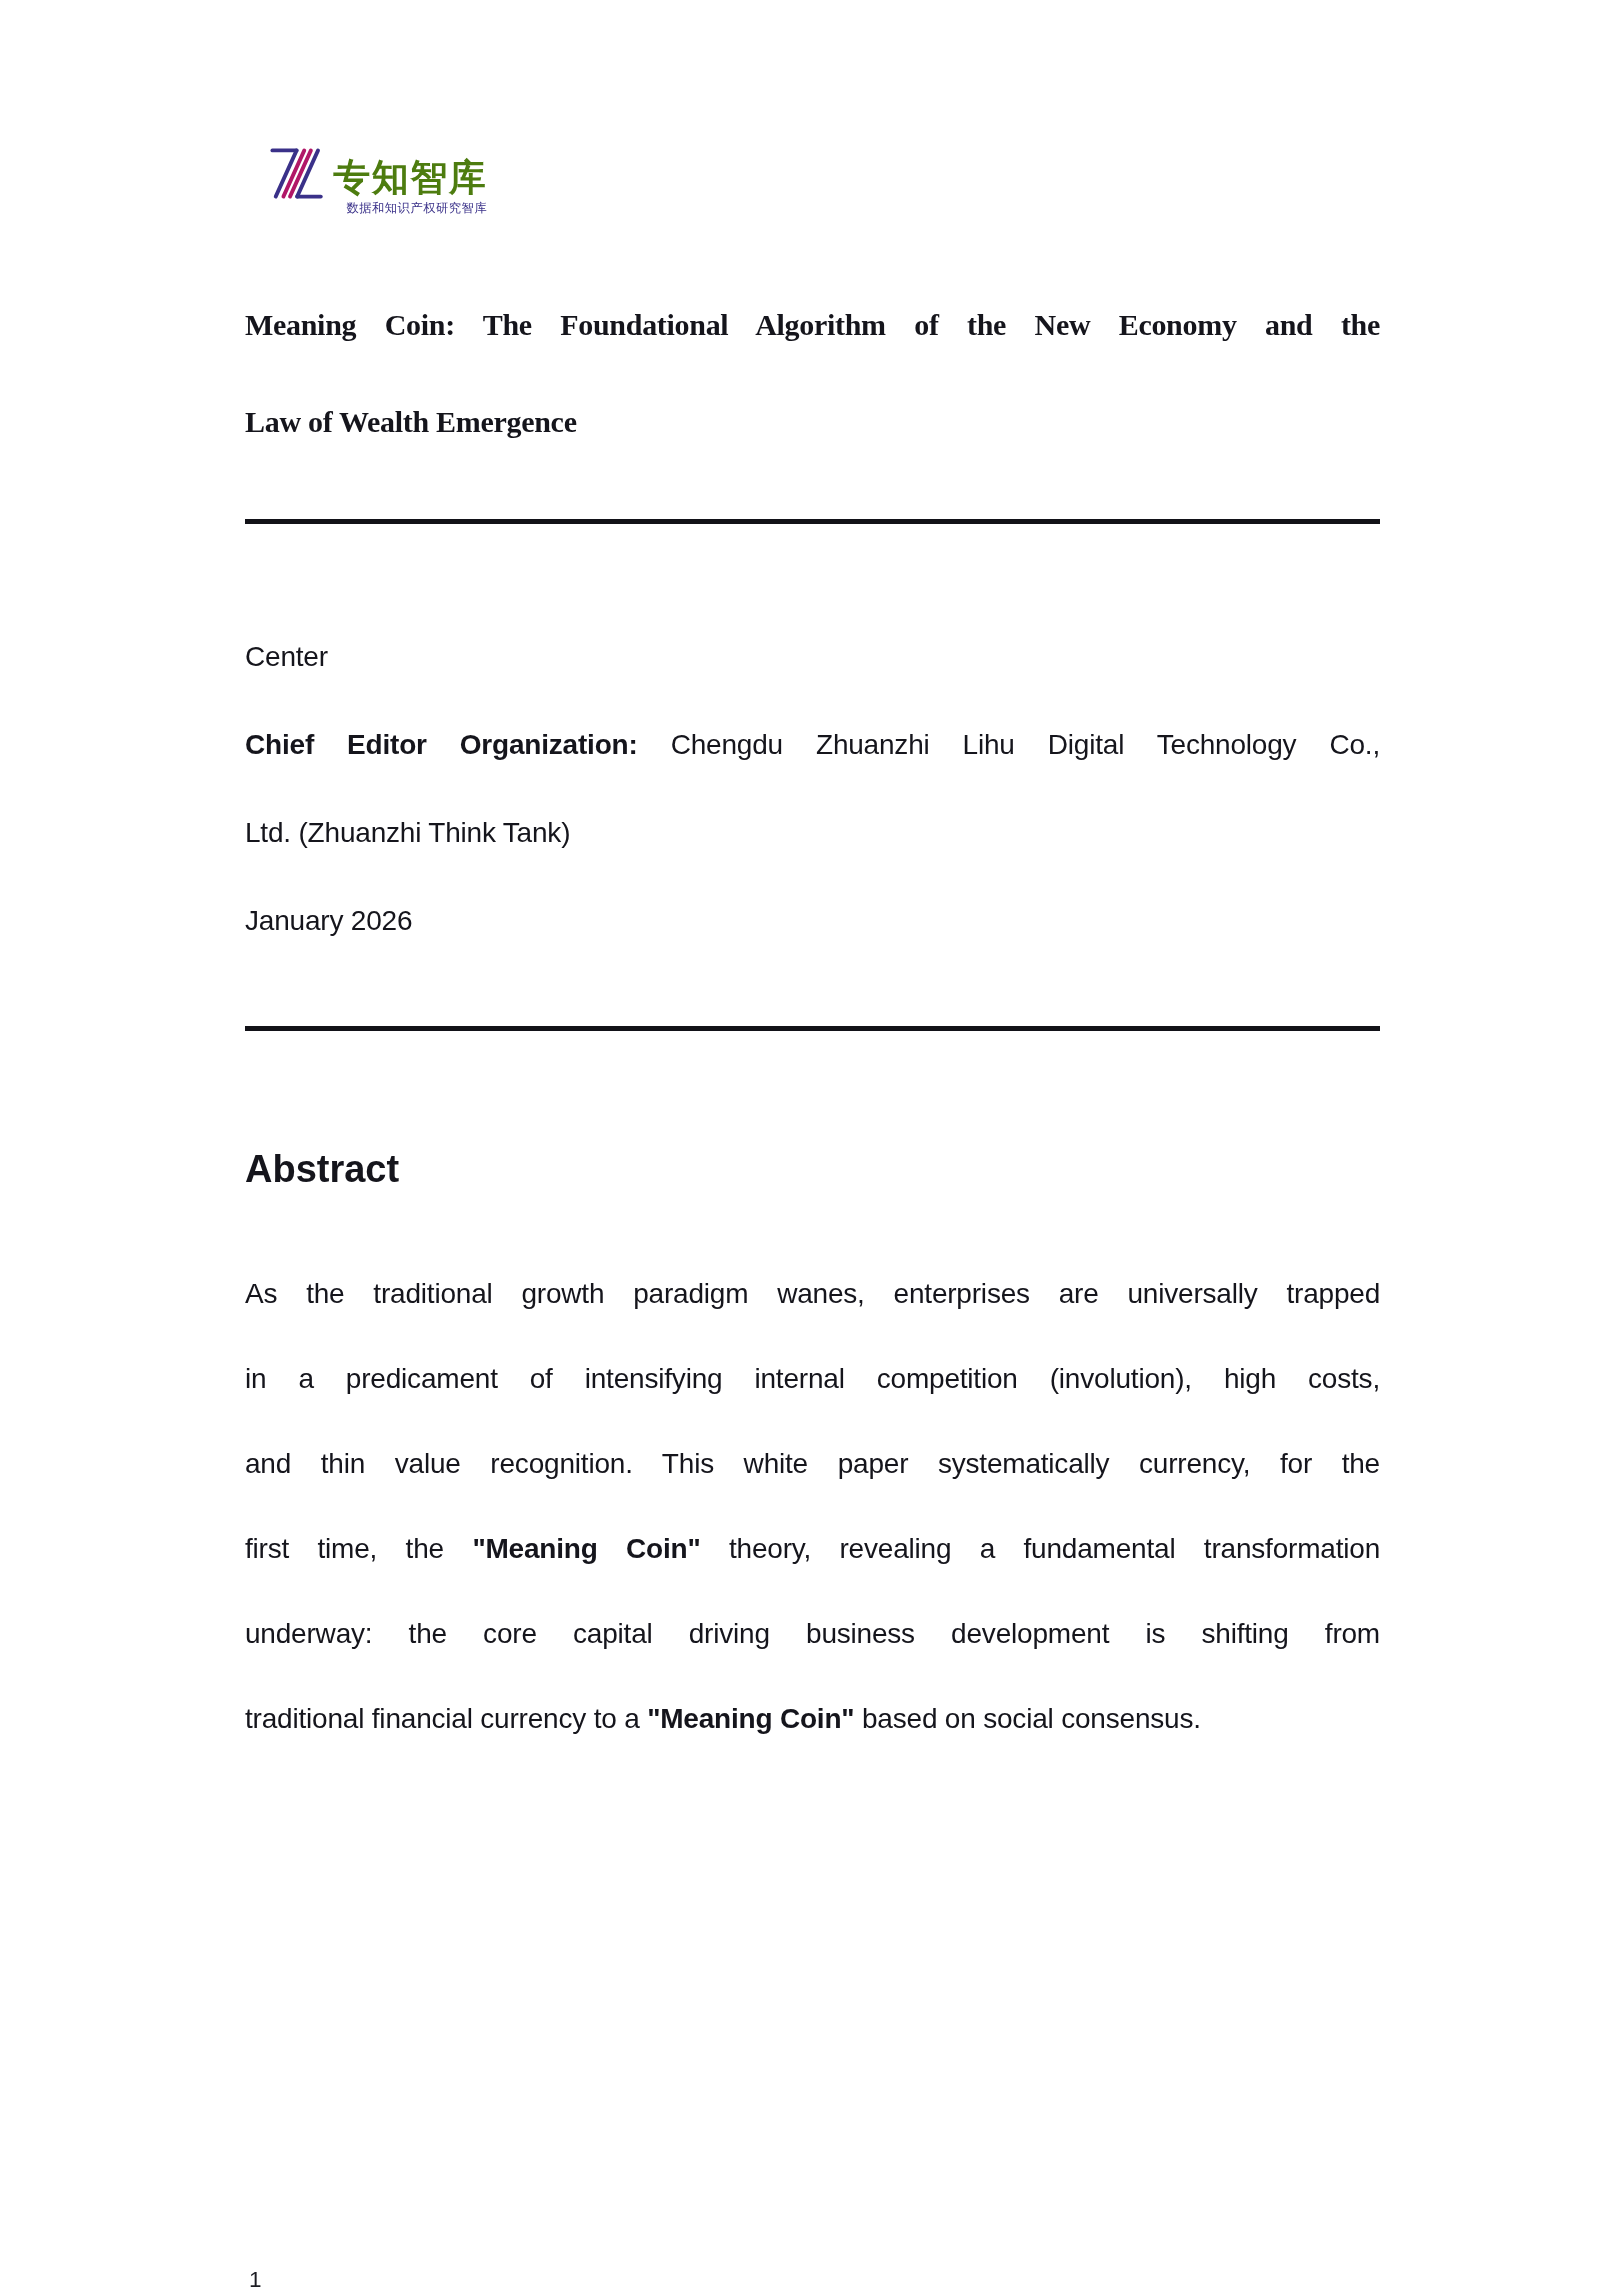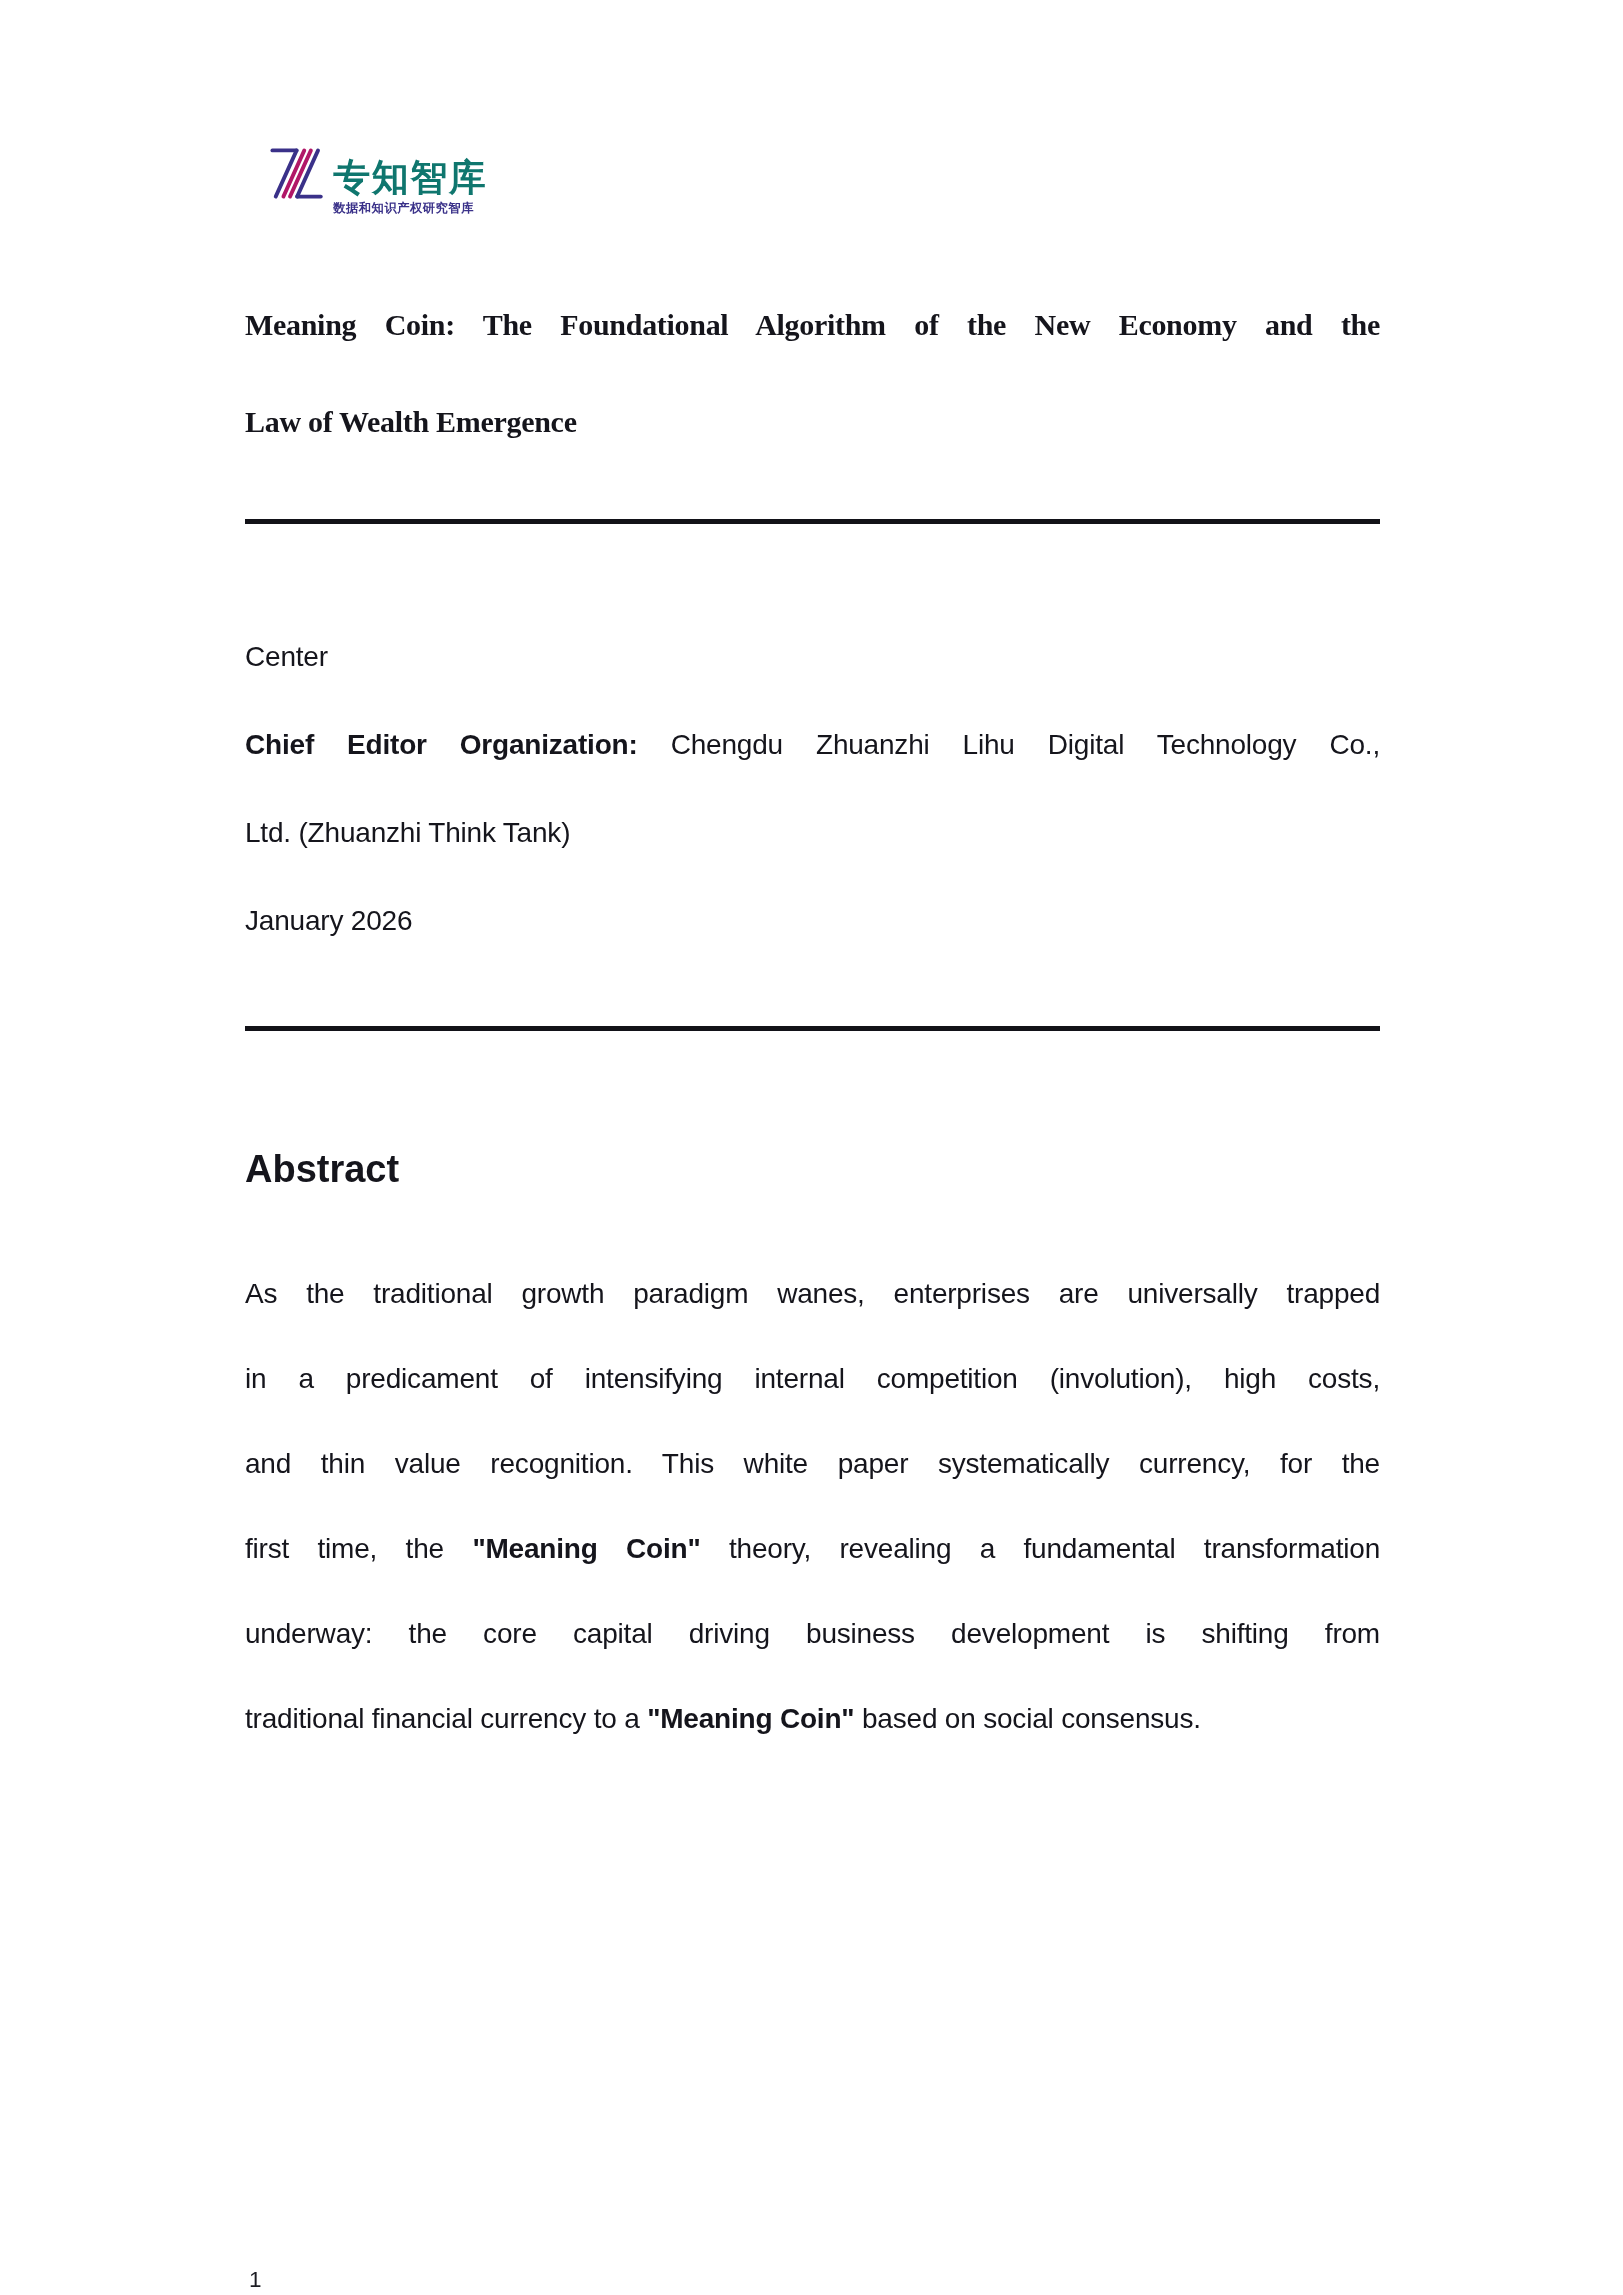--- a/index.html
+++ b/index.html
@@ -41,30 +41,31 @@
   .logo-textcol {
     display: flex;
     flex-direction: column;
     margin-top: 17.4px;
   }
   .logo-wordmark {
     font-size: 37px;
     line-height: 43px;
     font-weight: 600;
     letter-spacing: 1.5px;
-    color: #0f766e;
+    color: #4d7c0f;
     white-space: nowrap;
   }
   .logo-tagline {
     font-size: 12.3px;
     line-height: 19.4px;
-    font-weight: 700;
+    font-weight: 400;
     letter-spacing: 0.5px;
     color: #3a3189;
     white-space: nowrap;
+    text-align: right;
   }
 
   
   .line {
     overflow: hidden;
     white-space: normal;
   }
   .just {
     text-align: justify;
     text-align-last: justify;

